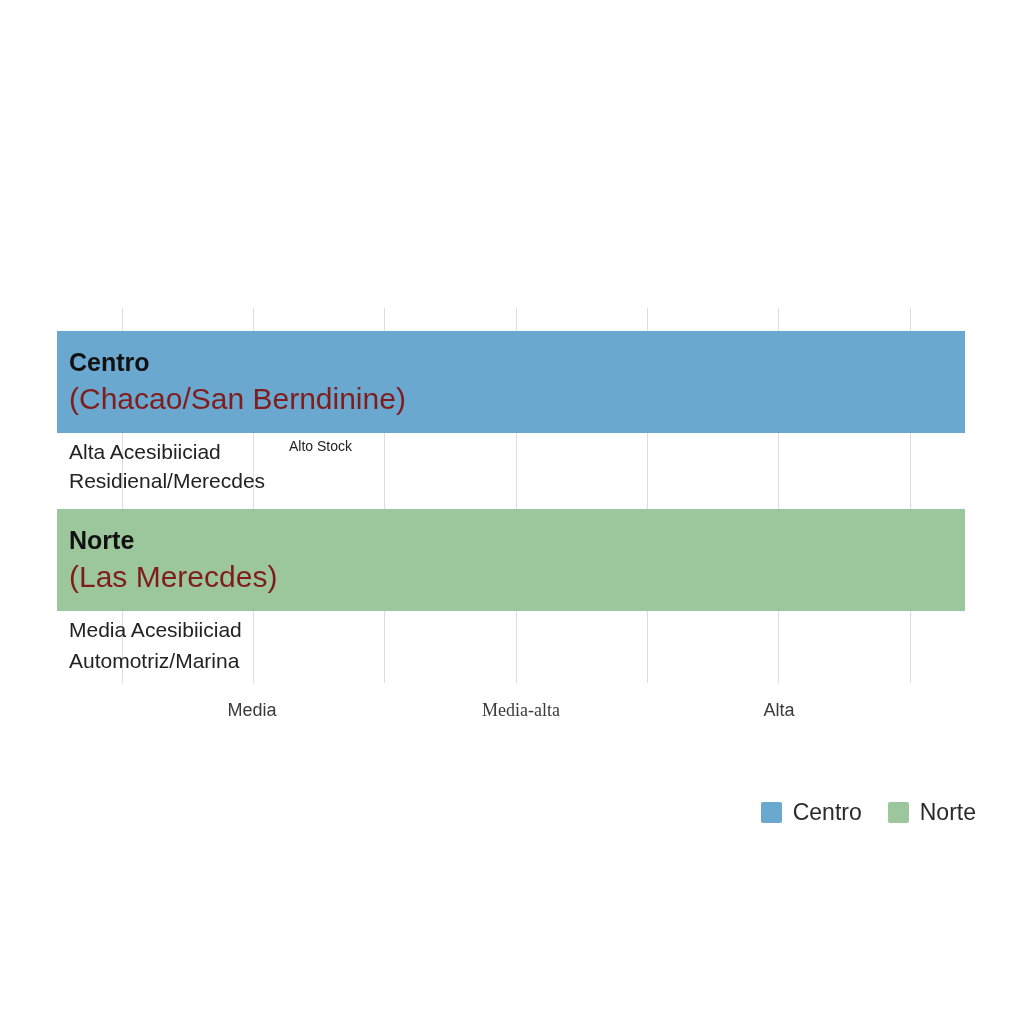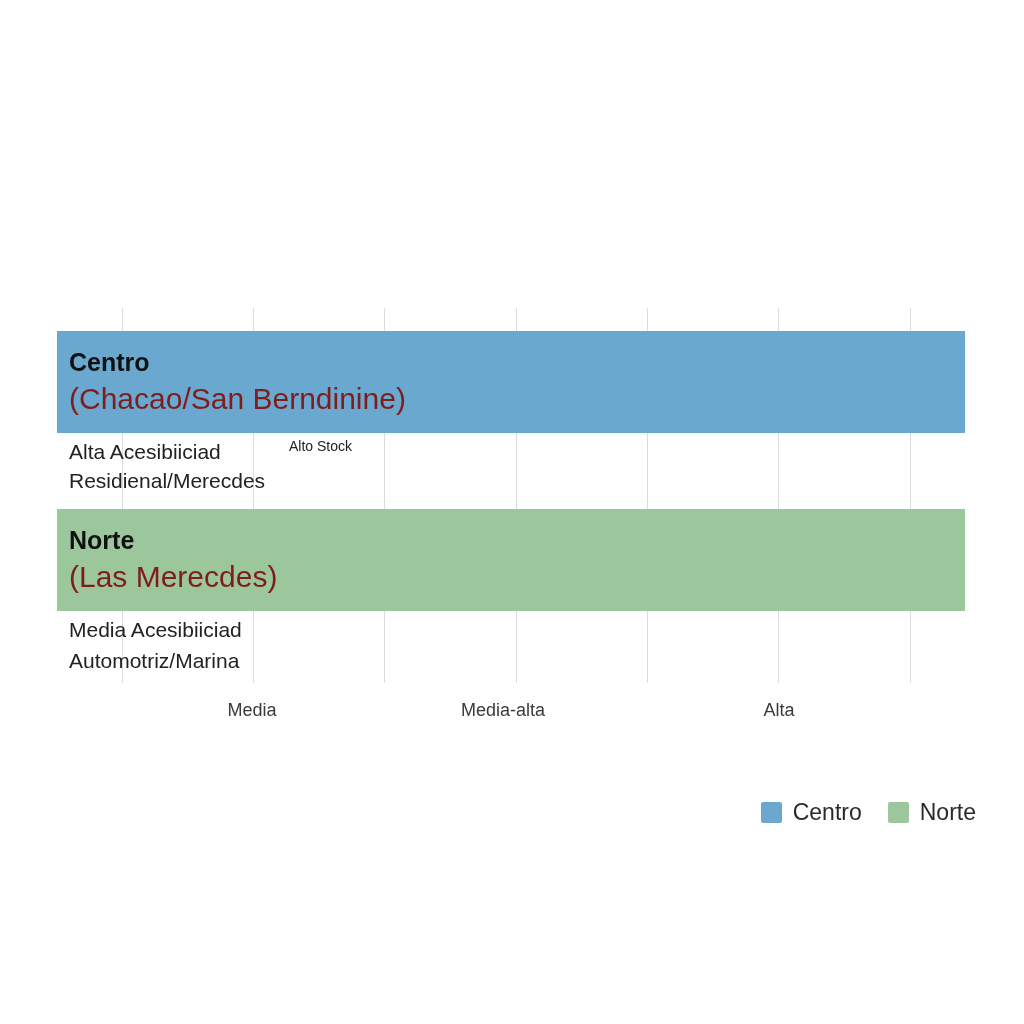--- a/index.html
+++ b/index.html
@@ -172,21 +172,21 @@
         <div class="bar-sub">(Las Merecdes)</div>
       </div>
     </div>
 
     <div class="annot" style="left:12px; top:307px;">Media Acesibiiciad</div>
     <div class="annot" style="left:12px; top:317px;margin-top:21px;">Automotriz/Marina</div>
 
   </div>
 
   <div class="xtick" style="left:252px; top:700px;">Media</div>
-  <div class="xtick" style="left:503px; top:700px;">Media-alta</div>
+  <div class="xtick" style="left:521px; top:700px;font-family:Liberation Serif, serif;">Media-alta</div>
   <div class="xtick" style="left:779px; top:700px;">Alta</div>
 
   <div class="legend">
     <div class="legend-item">
       <span class="legend-swatch" style="background:#6ba8d0;"></span>
       <span class="legend-label">Centro</span>
     </div>
     <div class="legend-item">
       <span class="legend-swatch" style="background:#9cc79c;"></span>
       <span class="legend-label">Norte</span>

